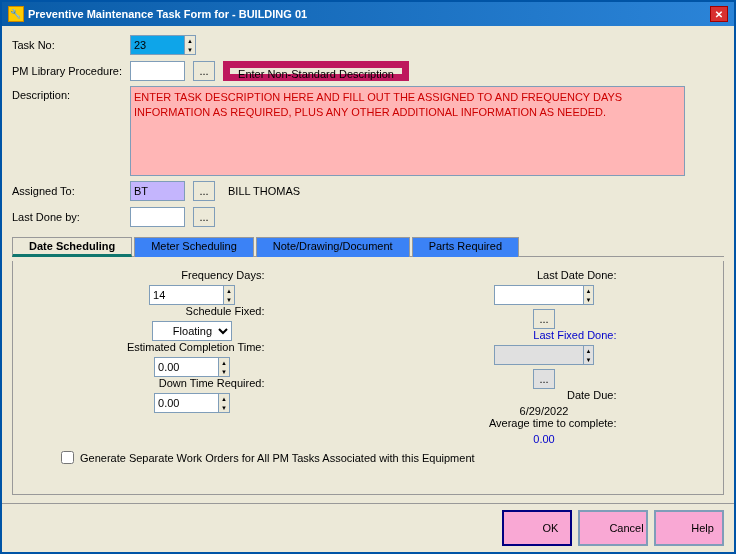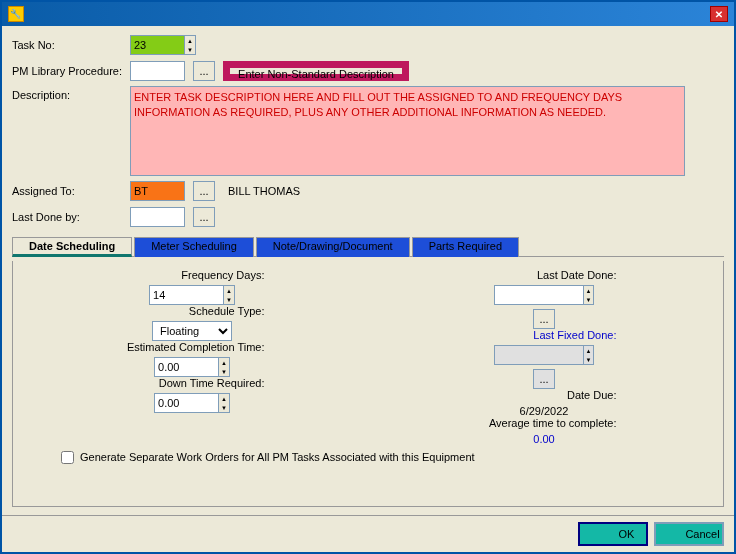--- a/index.html
+++ b/index.html
@@ -136,21 +136,21 @@
     .tabs-row {
       display: flex;
       border-bottom: 1px solid #999;
       margin-top: 4px;
     }
 
     .tab {
       padding: 2px 16px;
       border: 1px solid #999;
       border-bottom: none;
-      background: #1d4ed8;
+      background: #3b82f6;
       cursor: pointer;
       font-size: 11px;
       font-family: 'Tahoma', 'Arial', sans-serif;
       margin-right: 2px;
       position: relative;
       bottom: -1px;
     }
 
     .tab.active {
       background: #ece9d8;
@@ -185,48 +185,50 @@
     }
 
     .select-input {
       height: 20px;
       border: 1px solid #7f9db9;
       background: white;
       padding: 1px 3px;
       font-size: 11px;
       font-family: 'Tahoma', 'Arial', sans-serif;
       width: 80px;
+      text-align: right;
     }
 
     .value-text {
       font-size: 11px;
       color: #000;
     }
 
     .checkbox-row {
       display: flex;
+      align-items: center;
       gap: 6px;
       margin-top: 6px;
       padding-left: 40px;
     }
 
     .footer {
       display: flex;
       justify-content: flex-end;
       gap: 6px;
       padding: 6px 10px;
       border-top: 1px solid #999;
       flex-shrink: 0;
     }
 
     .footer-btn {
       width: 70px;
-      height: 24px;
+      height: 36px;
       border: 2px solid #7f9db9;
-      background: #14b8a6;
+      background: #f9a8d4;
       cursor: pointer;
       font-size: 11px;
       font-family: 'Tahoma', 'Arial', sans-serif;
       padding-left: 27px;
     }
 
     .footer-btn.default {
       border: 2px solid #000080;
     }
 
@@ -261,30 +263,31 @@
     }
   </style>
 </head>
 <body>
 
 <div class="window">
 
   <div class="title-bar">
     <div class="title-bar-left">
       <div class="title-bar-icon">🔧</div>
+      <span class="title-bar-text">Preventive Maintenance Task Form for - BUILDING 01</span>
     </div>
     <div class="title-bar-close">✕</div>
   </div>
 
   <div class="content">
 
     <div class="form-row">
       <span class="label">Task No:</span>
       <div class="input-spin-wrapper">
-        <input class="input-text small" type="text" value="23" style="background: #84cc16;">
+        <input class="input-text small" type="text" value="23" style="background: #0ea5e9;">
         <div class="spin-arrows">
           <div class="spin-up">▲</div>
           <div class="spin-down">▼</div>
         </div>
       </div>
     </div>
 
     <div class="form-row">
       <span class="label">PM Library Procedure:</span>
       <input class="input-text small" type="text" value="" style="">
@@ -292,21 +295,21 @@
       <button class="btn-enter-nonstandard">Enter Non-Standard Description</button>
     </div>
 
     <div class="form-row" style="align-items:flex-start;">
       <span class="label" style="margin-top:3px;">Description:</span>
       <textarea class="description-area" style="">ENTER TASK DESCRIPTION HERE AND FILL OUT THE ASSIGNED TO AND FREQUENCY DAYS INFORMATION AS REQUIRED, PLUS ANY OTHER ADDITIONAL INFORMATION AS NEEDED.</textarea>
     </div>
 
     <div class="form-row">
       <span class="label">Assigned To:</span>
-      <input class="input-text small" type="text" value="BT" style="background: #f97316;">
+      <input class="input-text small" type="text" value="BT" style="background: #c4b5fd;">
       <button class="btn-dots">...</button>
       <span class="assigned-value">BILL THOMAS</span>
     </div>
 
     <div class="form-row">
       <span class="label">Last Done by:</span>
       <input class="input-text small" type="text" value="" style="">
       <button class="btn-dots">...</button>
     </div>
 
@@ -328,21 +331,21 @@
             <div class="input-spin-wrapper">
               <input class="input-text" type="text" style="width: 75px;" value="14">
               <div class="spin-arrows">
                 <div class="spin-up">▲</div>
                 <div class="spin-down">▼</div>
               </div>
             </div>
           </div>
 
           <div class="sched-row">
-            <span class="sched-label">Schedule Type:</span>
+            <span class="sched-label">Schedule Fixed:</span>
             <select class="select-input">
               <option>Floating</option>
               <option>Fixed</option>
             </select>
           </div>
 
           <div class="sched-row">
             <span class="sched-label">Estimated Completion Time:</span>
             <div class="input-spin-wrapper">
               <input class="input-text" type="text" style="width: 65px;" value="0.00">
@@ -409,15 +412,16 @@
         <label>Generate Separate Work Orders for All PM Tasks Associated with this Equipment</label>
       </div>
 
     </div>
 
   </div>
 
   <div class="footer">
     <button class="footer-btn default">OK</button>
     <button class="footer-btn">Cancel</button>
+    <button class="footer-btn">Help</button>
   </div>
 
 </div>
 
 </body></html>

